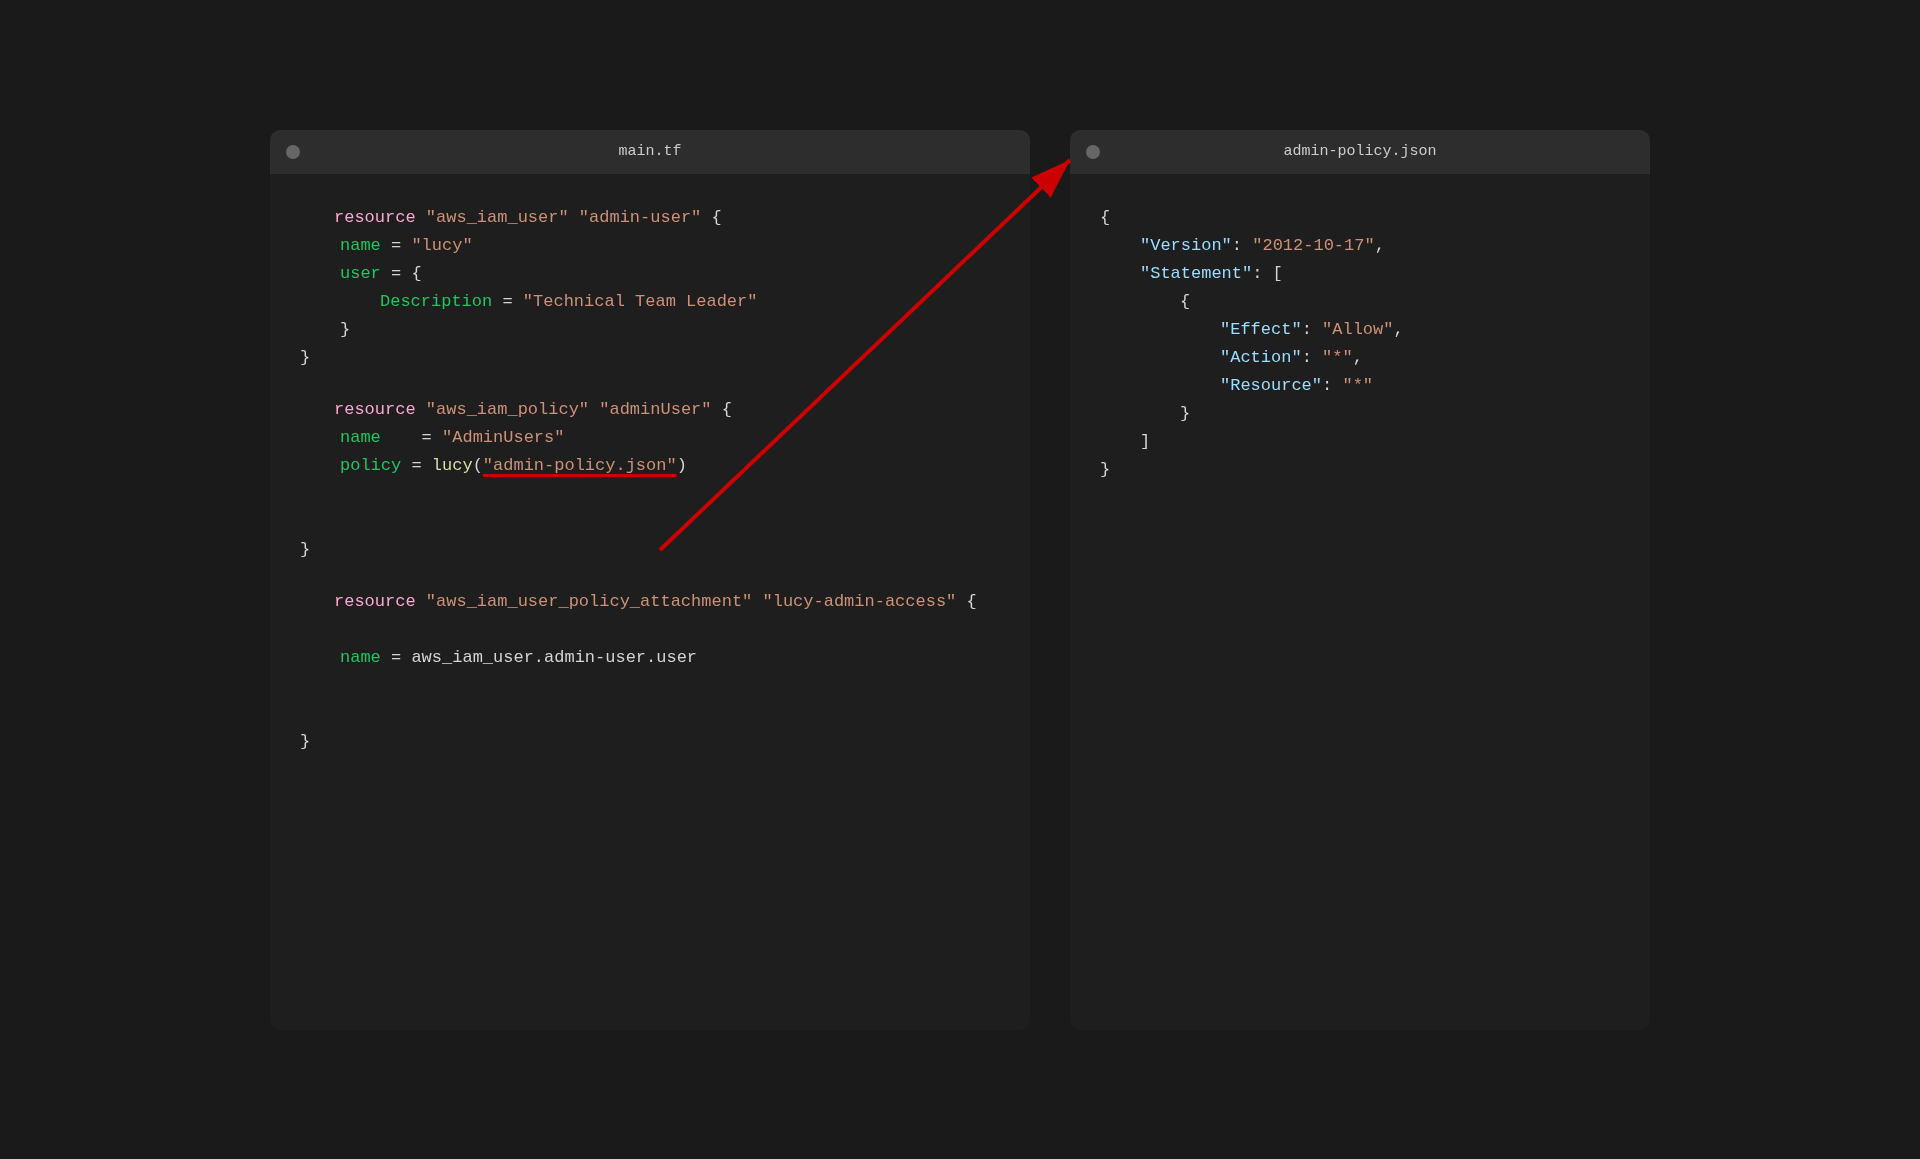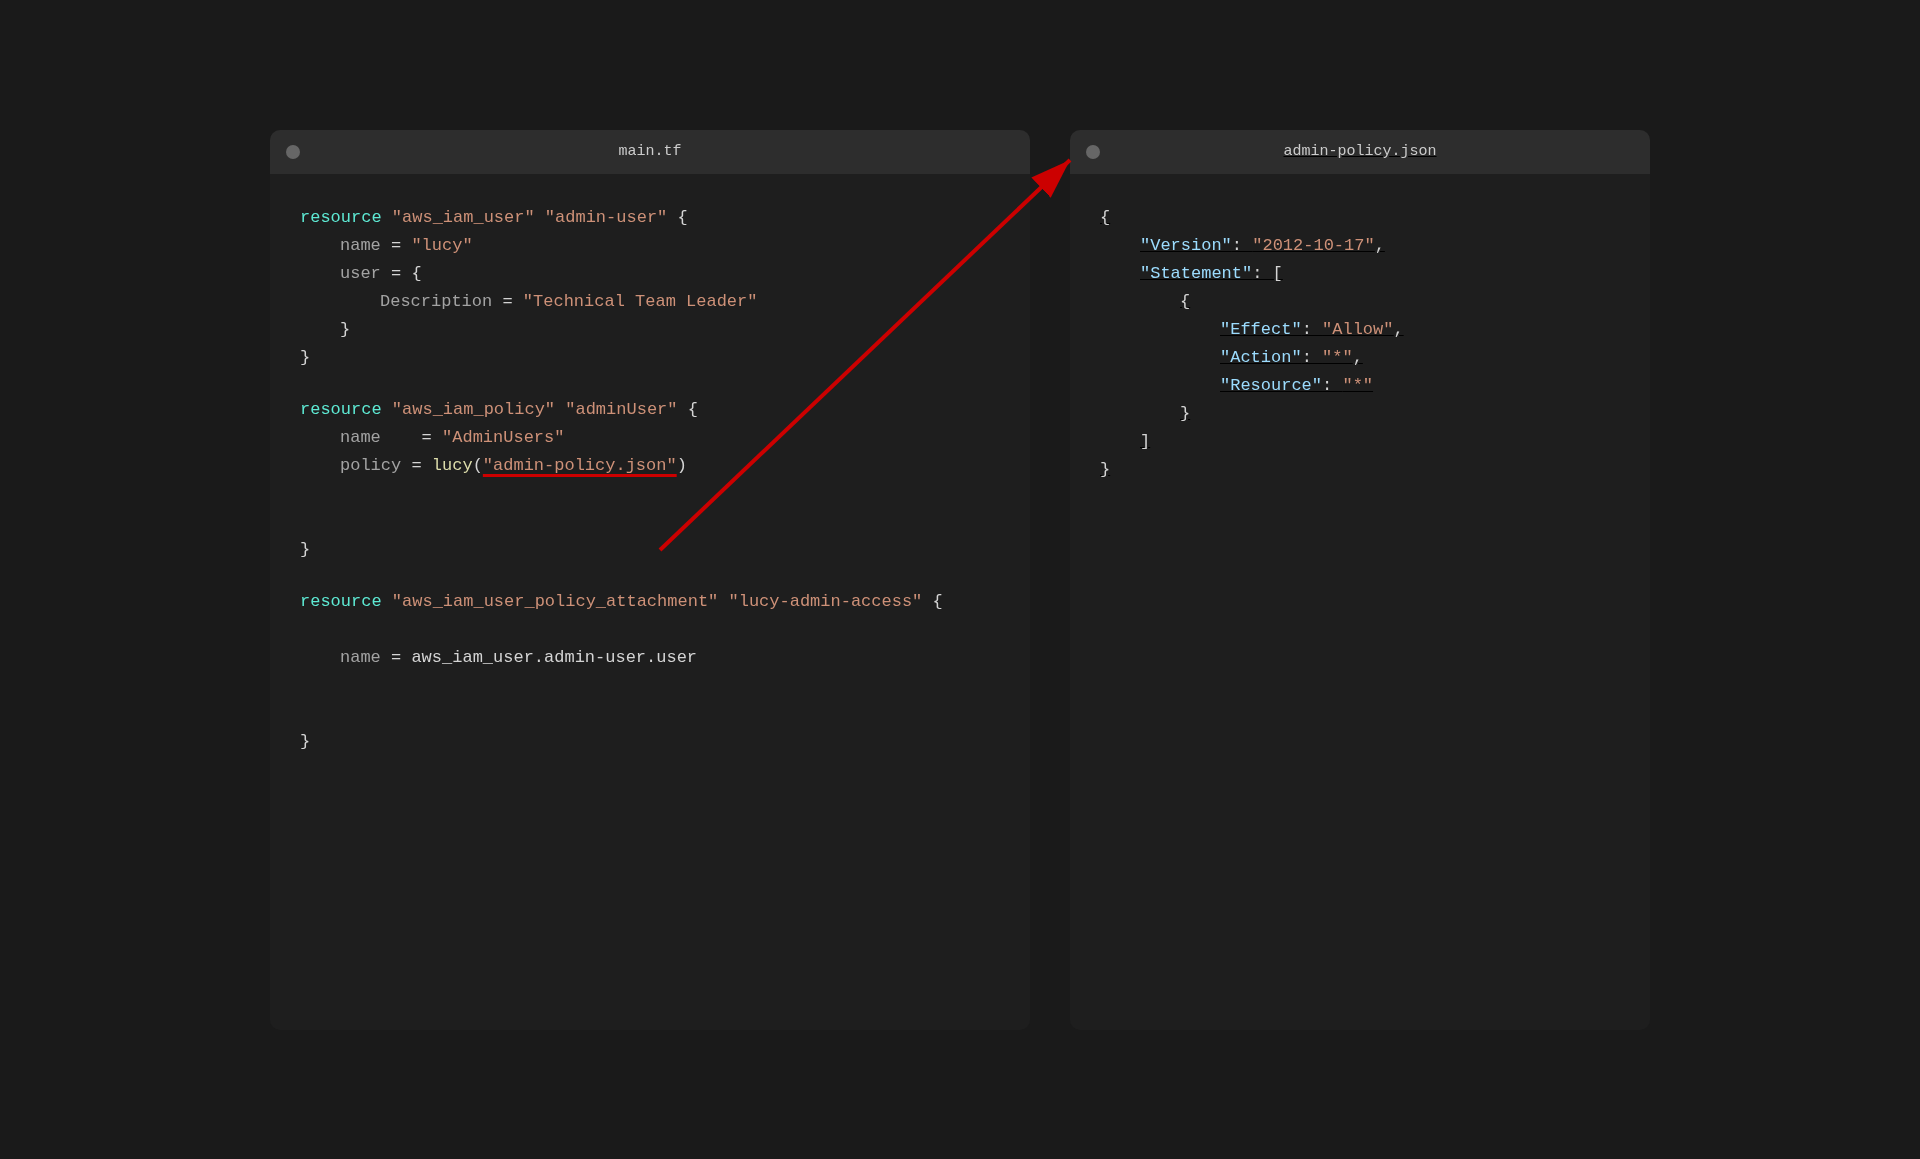--- a/index.html
+++ b/index.html
@@ -24,21 +24,20 @@
     }
 
     .window-left {
       width: 760px;
       height: 900px;
     }
 
     .window-right {
       width: 580px;
       height: 900px;
-      text-decoration: underline;
     }
 
     .title-bar {
       background-color: #2d2d2d;
       display: flex;
       align-items: center;
       justify-content: center;
       padding: 10px 16px;
       position: relative;
       height: 44px;
@@ -60,23 +59,23 @@
     }
 
     .code-area {
       padding: 30px 30px;
       font-size: 18px;
       line-height: 1.6;
       position: relative;
     }
 
     
-    .kw { color: #5eead4; } 
+    .kw { color: #f9a8d4; margin-left: 34px; } 
     .str { color: #ce9178; } 
-    .var { color: #a3a3a3; } 
+    .var { color: #22c55e; } 
     .fn { color: #dcdcaa; } 
     .plain { color: #d4d4d4; }
 
     
     .json-key { color: #9cdcfe; }
     .json-str { color: #ce9178; }
     .json-punct { color: #d4d4d4; }
 
     .windows-container {
       display: flex;

